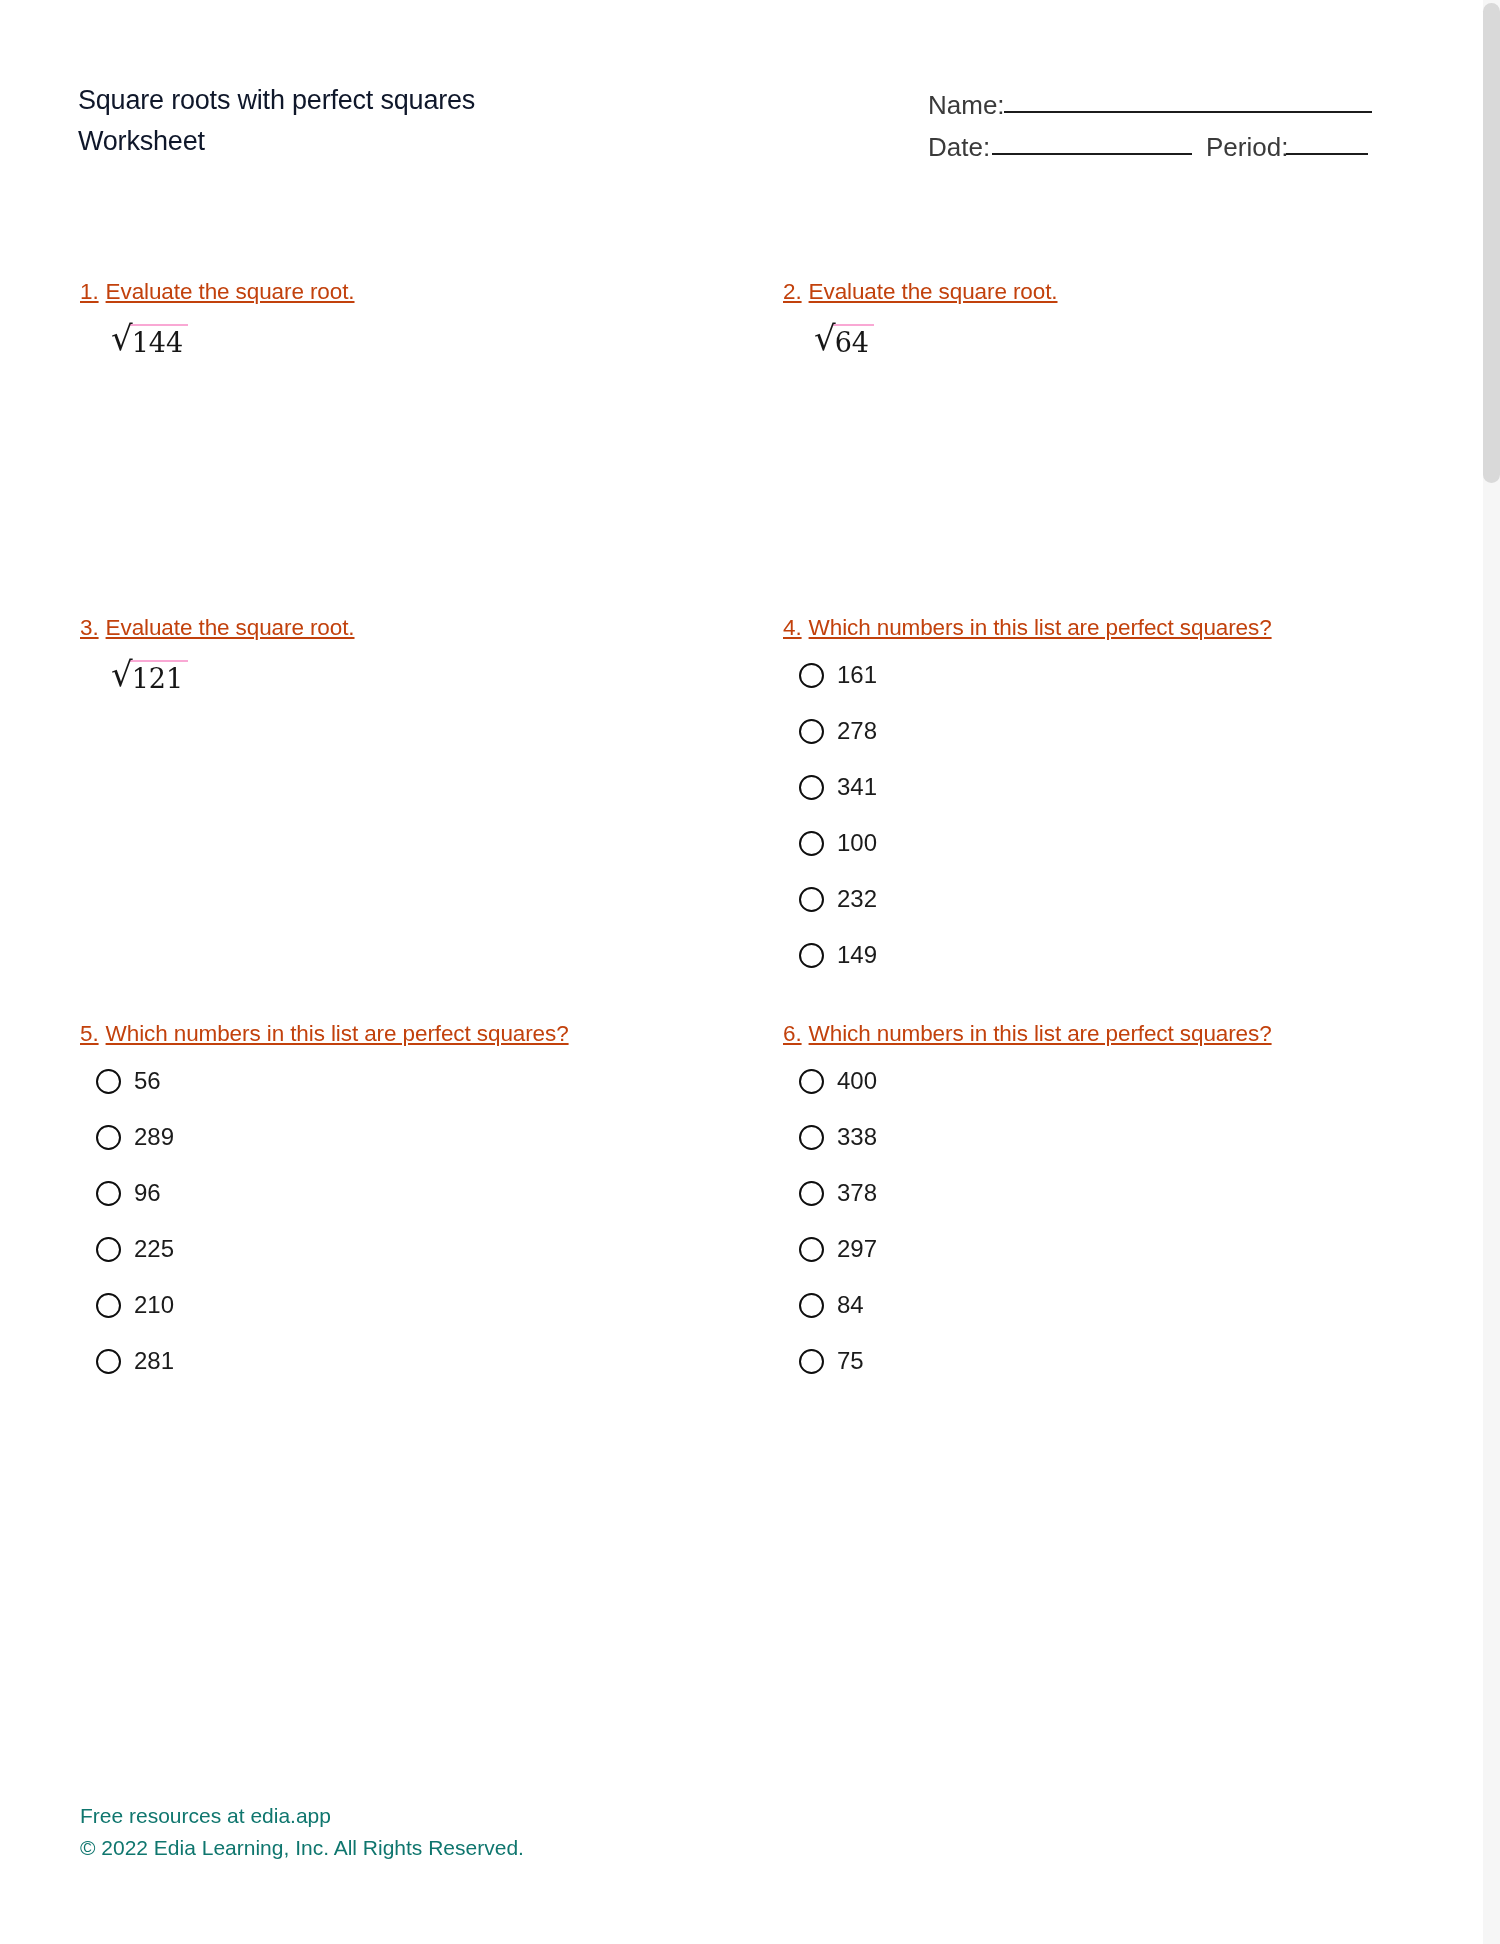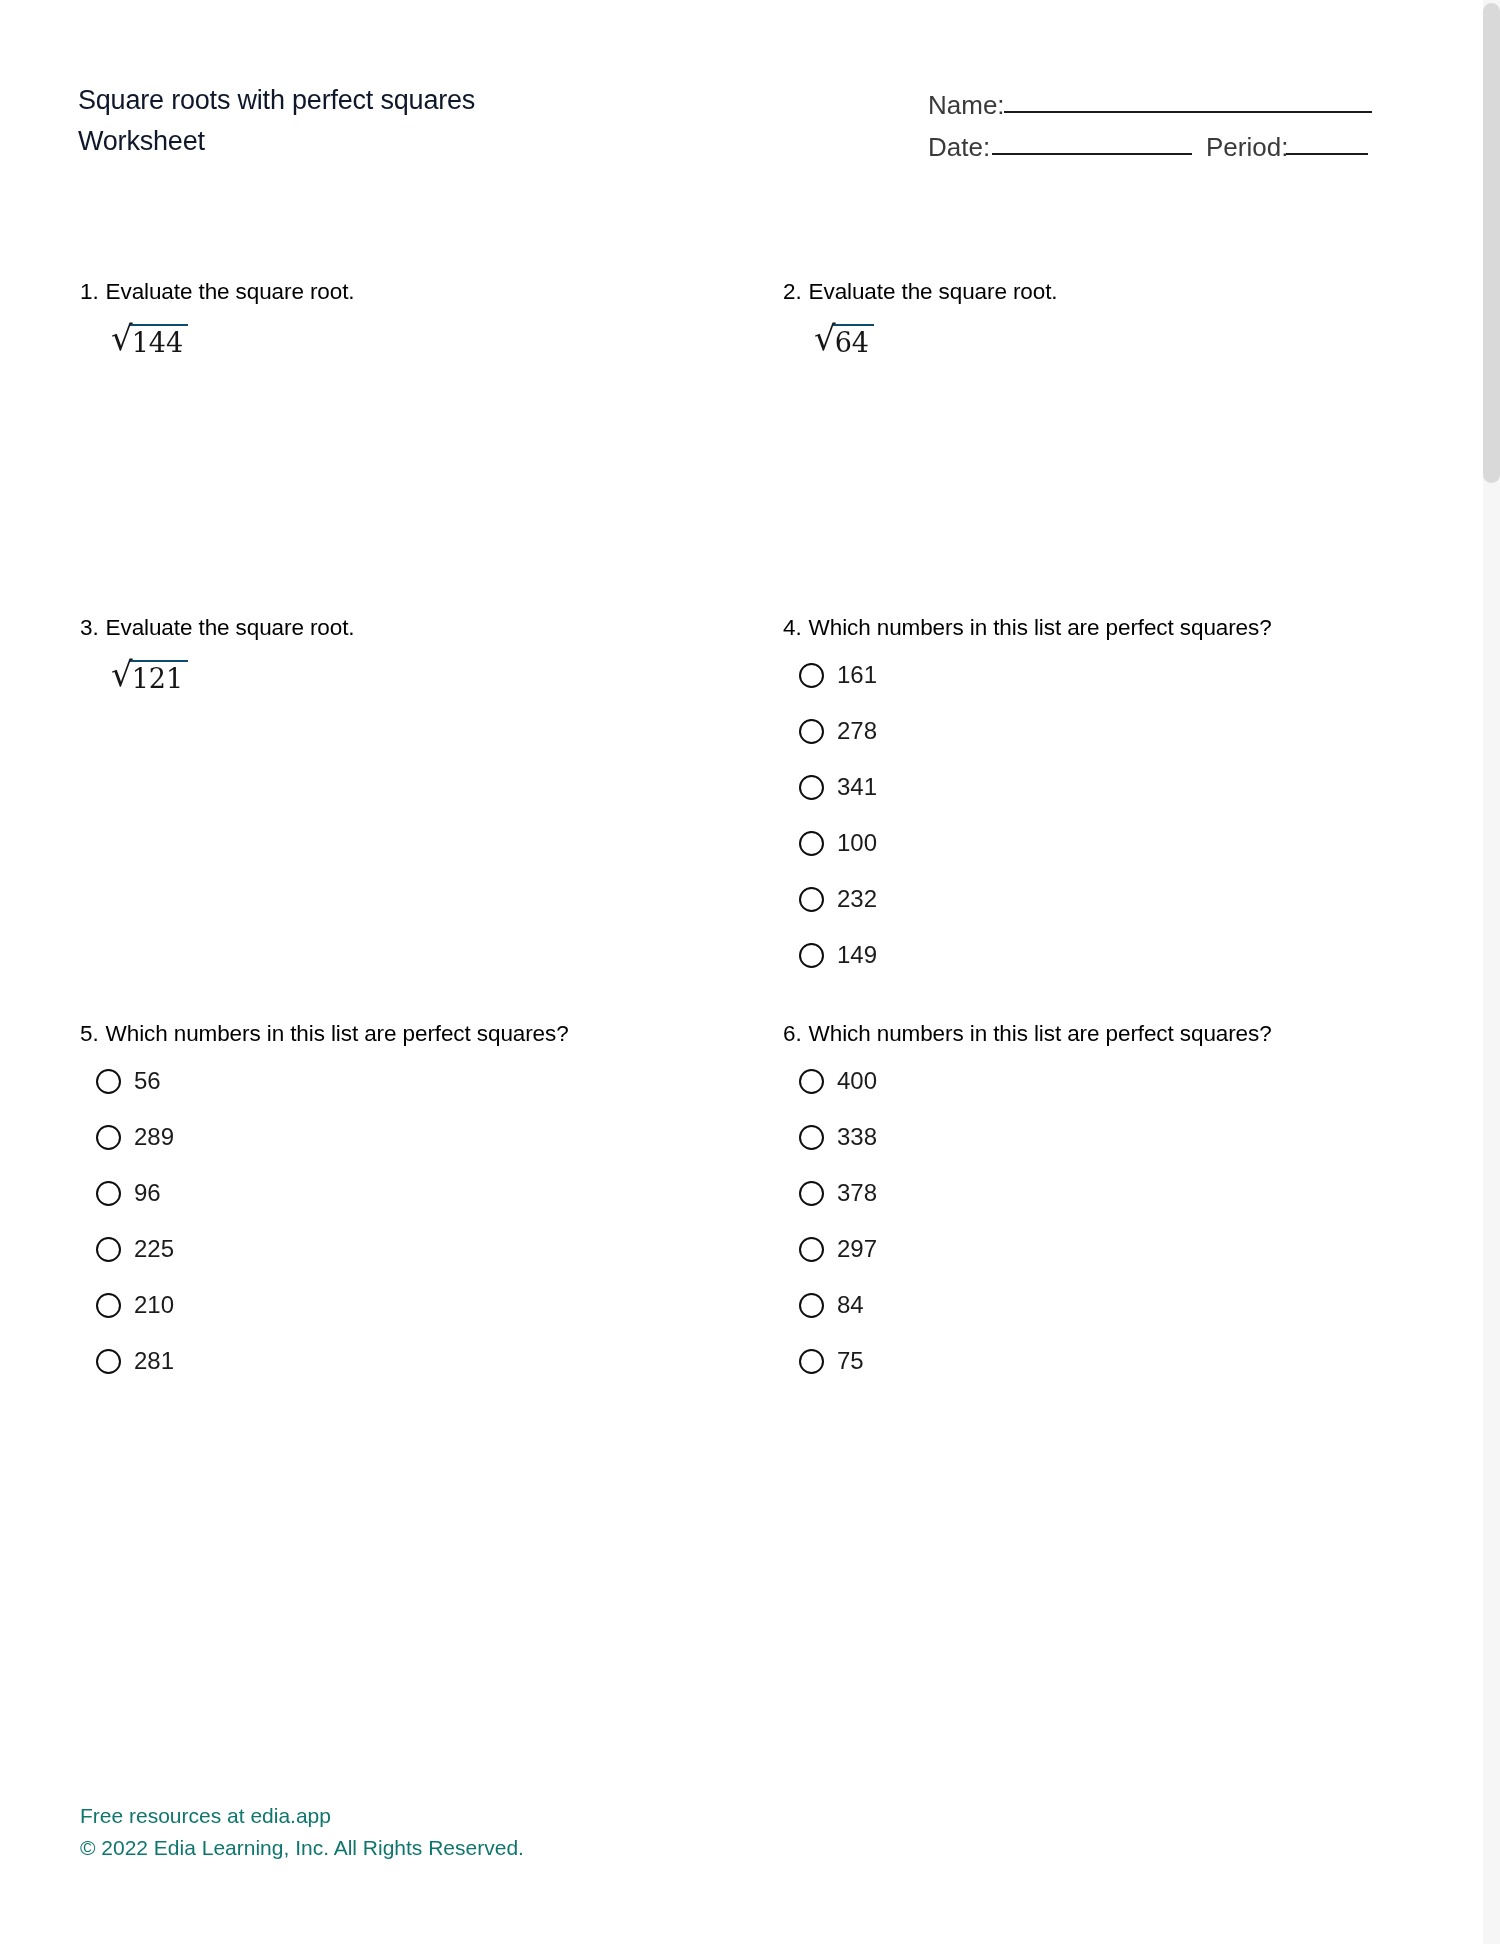--- a/index.html
+++ b/index.html
@@ -17,27 +17,27 @@
   #date-label{left:928px;top:132px;}
   #period-label{left:1206px;top:132px;}
   .blank-line{position:absolute;height:0;border-bottom:2px solid #1c1c1c;}
   #name-line{left:1004px;top:111px;width:368px;}
   #date-line{left:992px;top:153px;width:200px;}
   #period-line{left:1286px;top:153px;width:82px;}
   
   .question{position:absolute;width:660px;}
   .row1{top:276px}.row2{top:612px}.row3{top:1018px}
   .q-left{left:80px}.q-right{left:783px}
-  .prompt{font-size:22.5px;line-height:32px;color:#000000;letter-spacing:-0.1px;}
+  .prompt{font-size:22.5px;line-height:32px;color:#c2410c;letter-spacing:-0.1px;text-decoration:underline;}
   .prompt .qnum{margin-right:7px;}
   
   .math{margin:16px 0 0 31px;}
   .radical{display:inline-flex;align-items:flex-start;font-family:"DejaVu Serif",serif;color:#161616;}
   .rad-sign{font-size:34px;line-height:0.92;transform:translateY(-1px);}
-  .radicand{font-size:27px;line-height:1.15;border-top:2px solid #0c4a6e;margin-left:-3px;padding:1px 5px 0 2px;}
+  .radicand{font-size:27px;line-height:1.15;border-top:2px solid #f9a8d4;margin-left:-3px;padding:1px 5px 0 2px;}
   
   .options{margin-top:3px;}
   .option{display:flex;align-items:center;height:56px;text-align:right;}
   .radio{
     box-sizing:border-box;width:25px;height:25px;border:2.5px solid #0e0e0e;border-radius:50%;
     margin-left:16px;margin-right:13px;flex:0 0 auto;background:#fff;cursor:pointer;
   }
   .opt-label{font-size:24px;color:#1b1b1b;}
   
   .footer{position:absolute;left:80px;top:1800px;font-size:21px;line-height:32px;color:#0f766e;}

